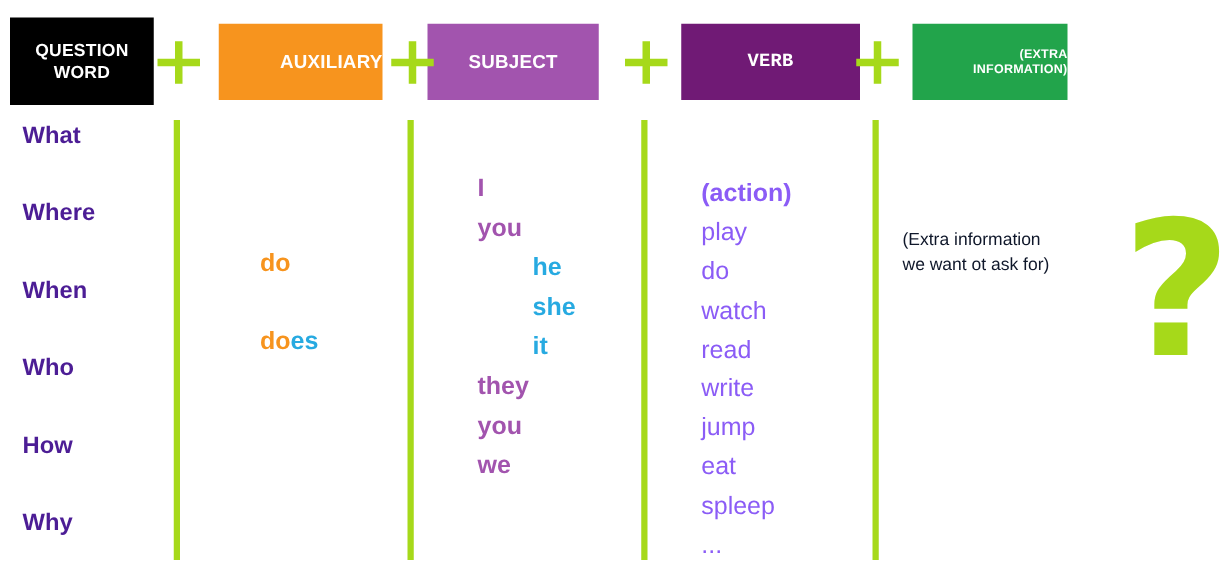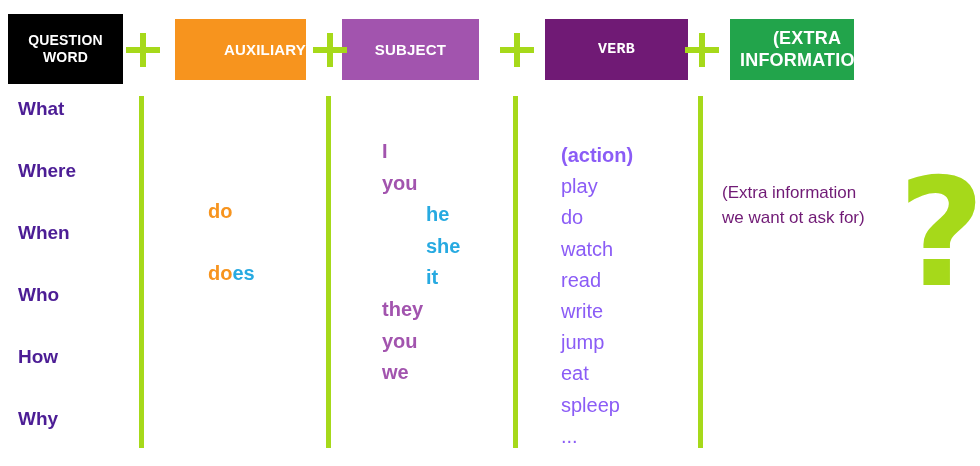--- a/index.html
+++ b/index.html
@@ -32,23 +32,23 @@
     justify-content: center;
     text-align: center;
     font-weight: bold;
     font-size: 15px;
     line-height: 1.2;
     letter-spacing: 0.2px;
     color: #ffffff;
   }
   .hdr.left-align {
     justify-content: flex-start;
-    text-align: center;
+    text-align: right;
     padding-left: 10px;
-    font-size: 18px;
+    font-size: 10px;
   }
 
   .hdr-question  { left: 8px;   top: 14px; width: 115px; height: 70px; background: #000000; font-size: 14px; }
   .hdr-auxiliary { left: 175px; top: 19px; width: 131px; height: 61px; background: #F7941E; justify-content: flex-end; }
   .hdr-subject   { left: 355px; top: 19px; width: 137px; height: 61px; background: #A css; }
   .hdr-subject   { left: 342px; top: 19px; width: 137px; height: 61px; background: #A254AE; }
   .hdr-verb      { left: 545px; top: 19px; width: 143px; height: 61px; background: #701a75; font-family: Liberation Mono, monospace; }
   .hdr-extra     { left: 730px; top: 19px; width: 124px; height: 61px; background: #22A44B; }
 
   
@@ -148,23 +148,23 @@
     color: #8b5cf6;
   }
   .verb-item.bold { font-weight: bold; }
 
   
   .extra-note {
     position: absolute;
     left: 722px;
     top: 181px;
     width: 172px;
-    font-size: 17px;
+    font-size: 14px;
     line-height: 1.45;
-    color: #701a75;
+    color: #0f172a;
   }
 
   
   .qmark {
     position: absolute;
     left: 898px;
     top: 158px;
     width: 72px;
     height: 150px;
     color: #A6D91A;

